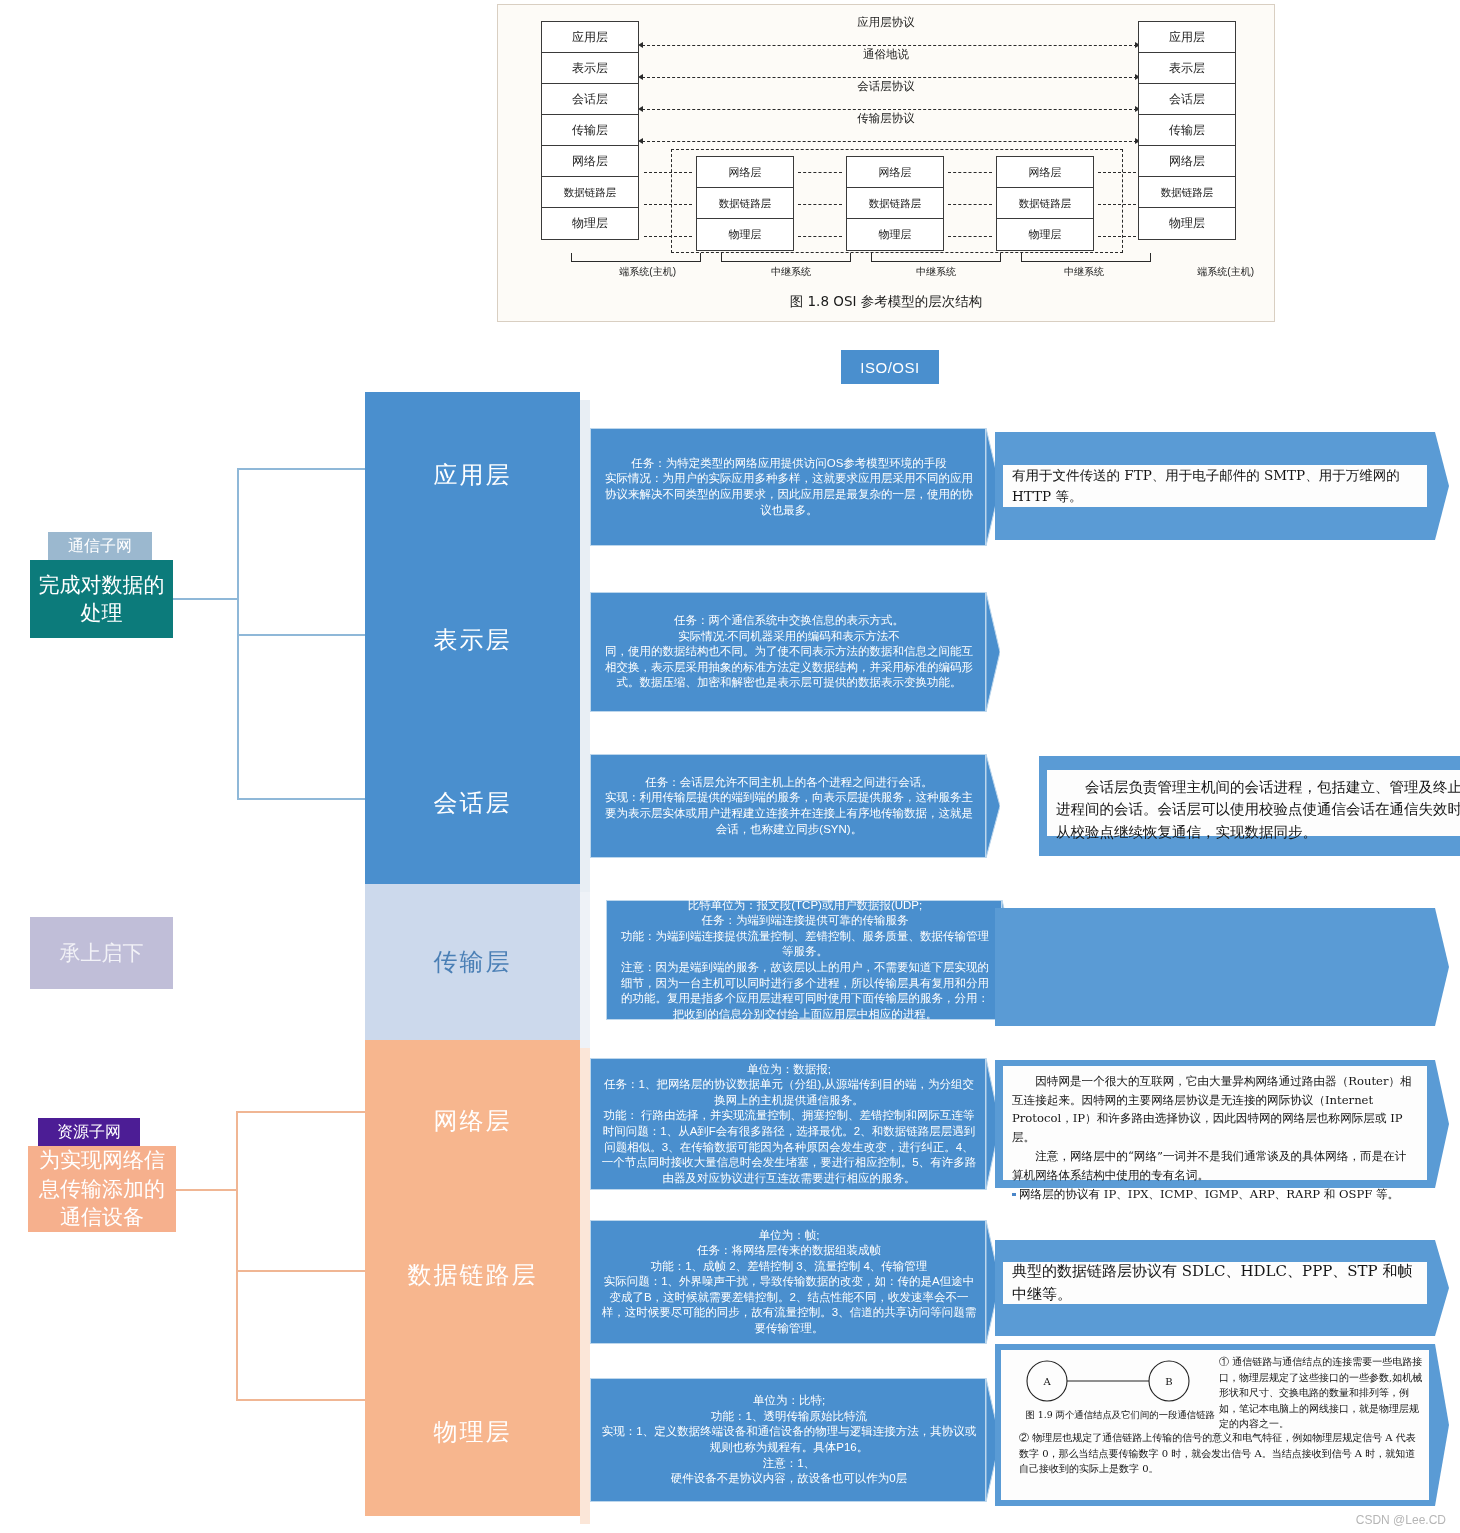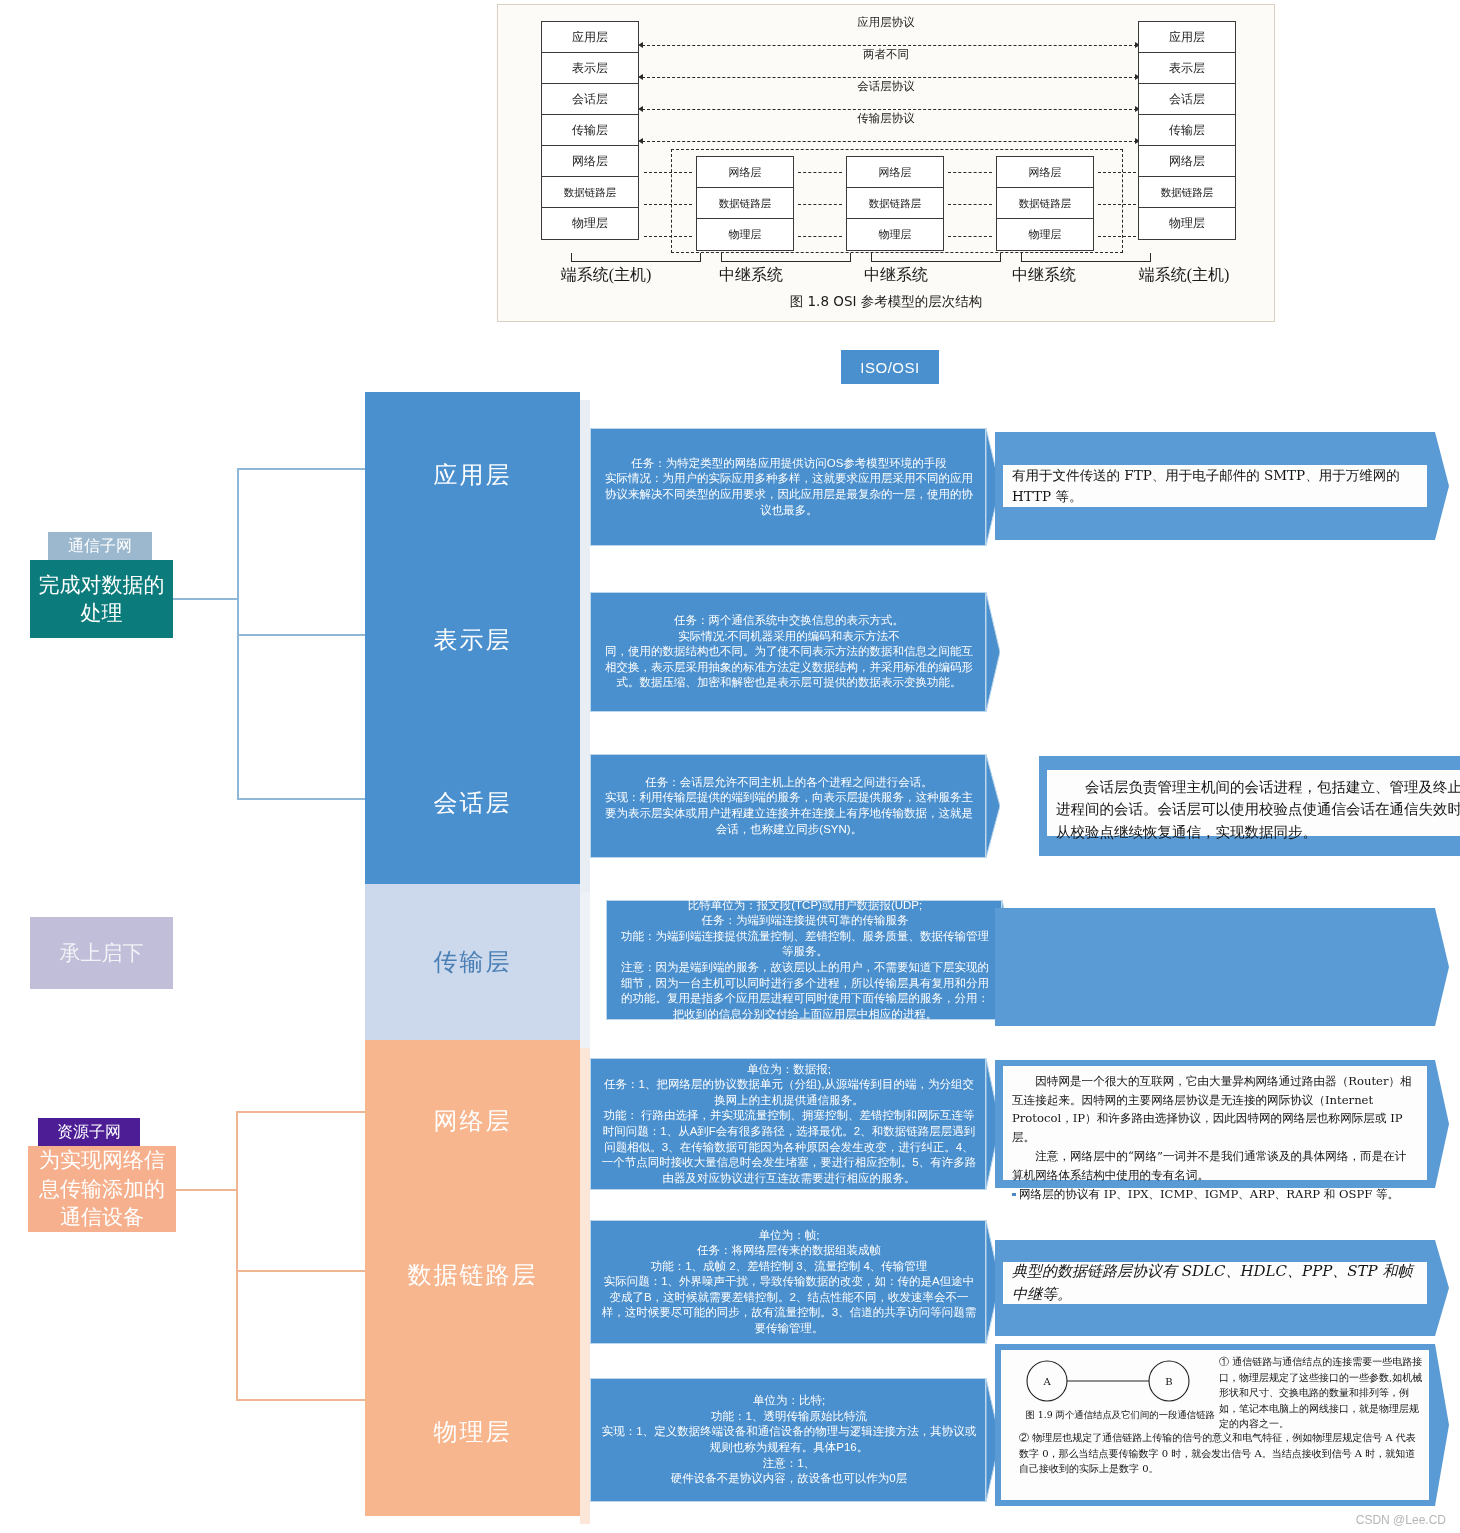--- a/index.html
+++ b/index.html
@@ -15,22 +15,22 @@
   .stack .cell{height:31px;line-height:31px;text-align:center;font-size:12px;
                border-bottom:1px solid #3a3a3a;box-sizing:border-box;color:#1a1a1a;
                font-family:"DejaVu Sans",sans-serif;white-space:nowrap;}
   .stack .cell:last-child{border-bottom:none;}
   .stack.small .cell{font-size:11px;}
   .proto-lbl{position:absolute;font-size:11.5px;color:#1a1a1a;text-align:center;
              font-family:"DejaVu Sans",sans-serif;white-space:nowrap;}
   .dashline{position:absolute;height:0;border-top:1px dashed #2a2a2a;}
   .dashbox{position:absolute;border:1px dashed #2a2a2a;box-sizing:border-box;}
   .brace{position:absolute;border:1px solid #2a2a2a;border-top:none;box-sizing:border-box;height:9px;}
-  .sys-lbl{position:absolute;font-size:16px;color:#1a1a1a;text-align:center;
-           font-family:Liberation Serif, serif;white-space:nowrap;}
+  .sys-lbl{position:absolute;font-size:10px;color:#1a1a1a;text-align:right;
+           font-family:Liberation Sans, sans-serif;white-space:nowrap;}
   #fig-caption{position:absolute;left:0;right:0;bottom:10px;text-align:center;
                font-size:13.5px;color:#1a1a1a;font-family:"DejaVu Sans",sans-serif;}
   .arrow-h{position:absolute;width:0;height:0;border-top:3px solid transparent;
            border-bottom:3px solid transparent;}
   .arrow-r{border-left:5px solid #2a2a2a;}
   .arrow-l{border-right:5px solid #2a2a2a;}
 
   
   #iso-badge{position:absolute;left:841px;top:350px;width:98px;height:34px;
              background:#4a8fce;color:#ffffff;font-size:15px;display:flex;
@@ -78,21 +78,21 @@
 
   .u-bar{display:inline-block;height:3px;background:#4a86c8;vertical-align:2px;}
 </style>
 </head>
 <body>
 
 <div id="osi-figure">
   <div class="fig-inner">
 
     <div class="proto-lbl" style="left:220px;top:2px;width:300px;">应用层协议</div>
-    <div class="proto-lbl" style="left:220px;top:34px;width:300px;">两者不同</div>
+    <div class="proto-lbl" style="left:220px;top:34px;width:300px;">通俗地说</div>
     <div class="proto-lbl" style="left:220px;top:66px;width:300px;">会话层协议</div>
     <div class="proto-lbl" style="left:220px;top:98px;width:300px;">传输层协议</div>
 
     <div class="dashline" style="left:126px;top:32px;width:495px;"></div>
     <div class="dashline" style="left:126px;top:64px;width:495px;"></div>
     <div class="dashline" style="left:126px;top:96px;width:495px;"></div>
     <div class="dashline" style="left:126px;top:128px;width:495px;"></div>
     <div class="arrow-h arrow-l" style="left:122px;top:29px;"></div>
     <div class="arrow-h arrow-r" style="left:619px;top:29px;"></div>
     <div class="arrow-h arrow-l" style="left:122px;top:61px;"></div>
@@ -323,21 +323,21 @@
     <div style="text-indent:2em;">因特网是一个很大的互联网，它由大量异构网络通过路由器（Router）相互连接起来。因特网的主要网络层协议是无连接的网际协议（Internet Protocol，IP）和许多路由选择协议，因此因特网的网络层也称网际层或 IP 层。</div>
     <div style="text-indent:2em;margin-top:1px;">注意，网络层中的“网络”一词并不是我们通常谈及的具体网络，而是在计算机网络体系结构中使用的专有名词。</div>
     <div style="margin-top:1px;"><span class="u-bar" style="width:4px;margin-right:3px;"></span><span>网络层的协议有 IP、IPX、ICMP、IGMP、ARP、RARP 和 OSPF 等。</span></div>
   </div>
 </div>
 
 <div class="note-card" style="left:995px;top:1240px;width:440px;height:96px;">
   <svg style="position:absolute;right:-14px;top:0;width:14px;height:96px;" viewBox="0 0 14 96" preserveAspectRatio="none">
       <polygon points="0,0 14,48 0,96" fill="#5a9bd5"></polygon>
     </svg>
-  <div class="note-paper" style="left:8px;top:22px;right:8px;height:42px;font-size:15px;display:flex;align-items:center;font-style:italic;">典型的数据链路层协议有 SDLC、HDLC、PPP、STP 和帧中继等。</div>
+  <div class="note-paper" style="left:8px;top:22px;right:8px;height:42px;font-size:15px;display:flex;align-items:center;">典型的数据链路层协议有 SDLC、HDLC、PPP、STP 和帧中继等。</div>
 </div>
 
 <div class="note-card" style="left:995px;top:1344px;width:440px;height:162px;">
   <svg style="position:absolute;right:-14px;top:0;width:14px;height:162px;" viewBox="0 0 14 162" preserveAspectRatio="none">
       <polygon points="0,0 14,81 0,162" fill="#5a9bd5"></polygon>
     </svg>
   <div class="note-paper" style="left:6px;top:6px;right:6px;height:150px;font-size:10.2px;line-height:1.5;padding:4px 6px;">
     <div style="position:relative;height:72px;">
 
       <svg style="position:absolute;left:12px;top:4px;width:180px;height:46px;" viewBox="0 0 180 46">

